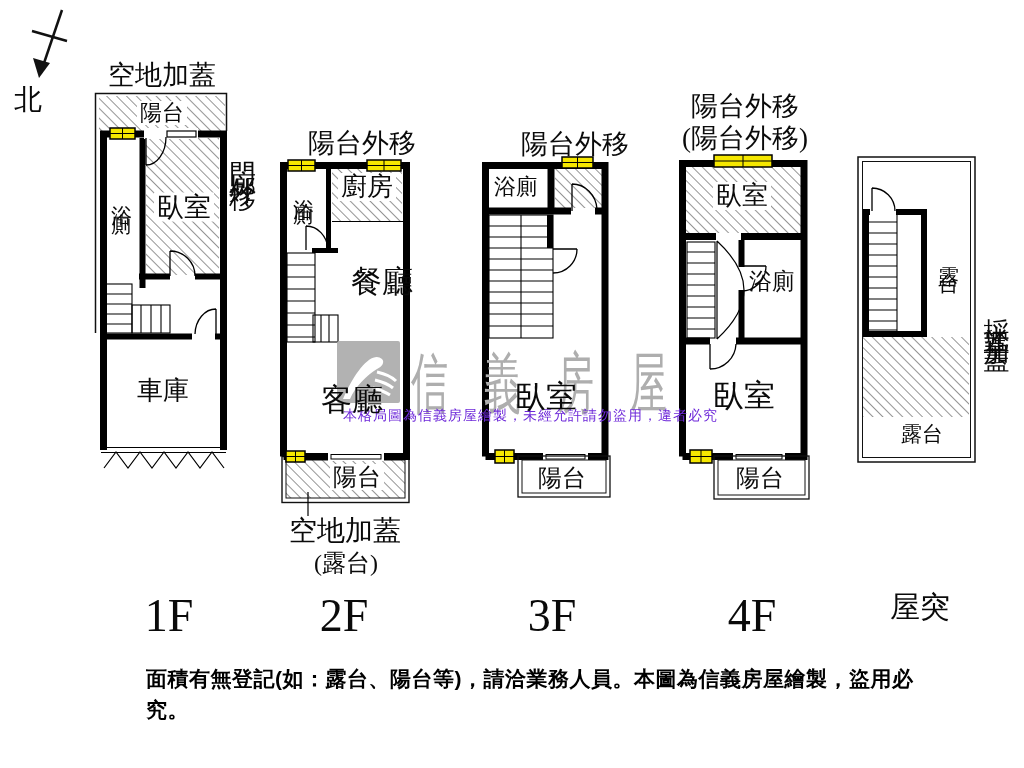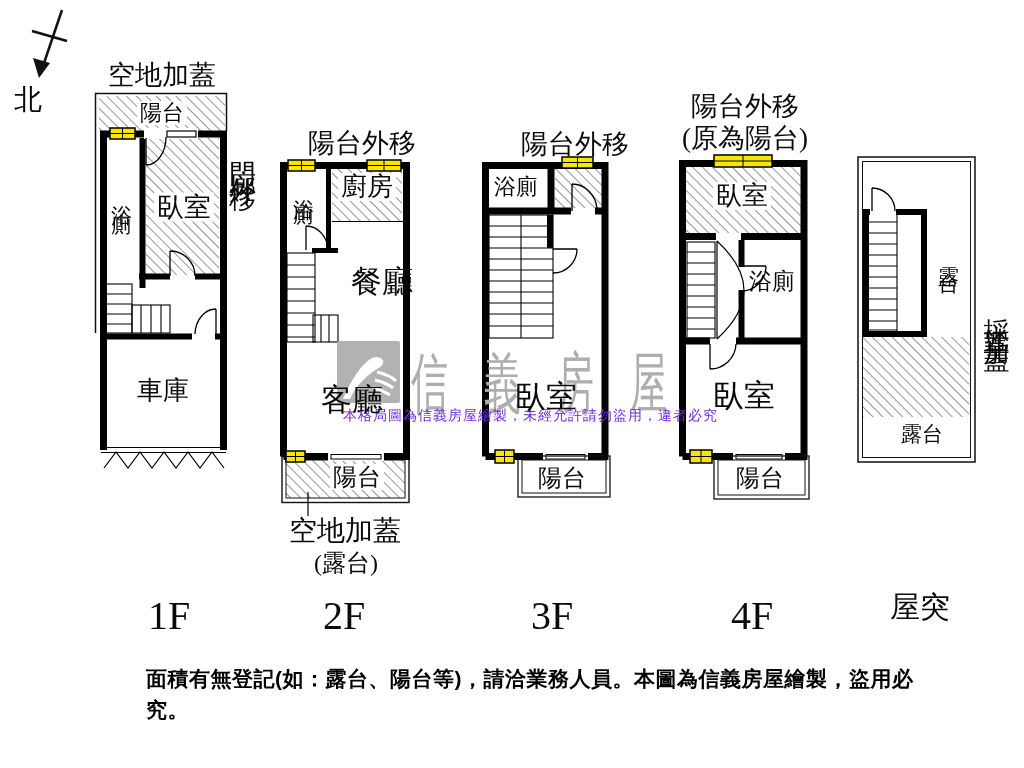--- a/index.html
+++ b/index.html
@@ -5,21 +5,21 @@
   html,body{margin:0;padding:0;background:#fff;}
   #stage{position:relative;width:1024px;height:768px;background:#ffffff;overflow:hidden;
          font-family:"Liberation Serif","DejaVu Serif",serif;}
   #plan-svg{position:absolute;left:0;top:0;z-index:1;}
   #watermark{position:absolute;left:0;top:0;width:956px;height:768px;z-index:2;pointer-events:none;}
   #labels{position:absolute;left:0;top:0;width:1024px;height:768px;z-index:3;}
   .lbl{position:absolute;transform:translate(-50%,-50%);white-space:nowrap;color:#0a0a0a;
        font-family:"Liberation Serif","DejaVu Serif",serif;line-height:1;}
   .bg{background:#fff;padding:1px 3px;}
   .vert{writing-mode:vertical-rl;text-orientation:upright;transform:translateX(-50%);}
-  .flabel{font-size:40px;text-align:center;}
+  .flabel{font-size:46px;text-align:center;}
   .wm-brand{position:absolute;color:#aeaeae;font-size:37px;letter-spacing:36px;
             transform:scaleY(1.8);transform-origin:0 0;font-family:"Liberation Serif",serif;}
   .wm-notice{position:absolute;color:#6d28d9;font-size:14px;letter-spacing:1px;
              font-family:"Liberation Serif",serif;}
   #disclaimer{position:absolute;left:146px;top:663px;width:810px;z-index:3;
               font-family:"Liberation Sans","DejaVu Sans",sans-serif;
               font-weight:700;font-size:21px;line-height:31px;color:#000;letter-spacing:0.5px;}
 </style>
 </head>
 <body>
@@ -210,21 +210,21 @@
     <div class="lbl" style="left:346px;top:563px;font-size:24px">(露台)</div>
     <div class="lbl flabel" style="left:344px;top:616px">2F</div>
 
     <div class="lbl" style="left:575px;top:144px;font-size:27px">陽台外移</div>
     <div class="lbl" style="left:516px;top:187px;font-size:22px">浴廁</div>
     <div class="lbl" style="left:546px;top:396px;font-size:31px">臥室</div>
     <div class="lbl" style="left:562px;top:478px;font-size:24px">陽台</div>
     <div class="lbl flabel" style="left:552px;top:616px">3F</div>
 
     <div class="lbl" style="left:745px;top:106px;font-size:27px">陽台外移</div>
-    <div class="lbl" style="left:745px;top:138px;font-size:27px">(原為陽台)</div>
+    <div class="lbl" style="left:745px;top:138px;font-size:27px">(陽台外移)</div>
     <div class="lbl bg" style="left:742px;top:196px;font-size:26px">臥室</div>
     <div class="lbl" style="left:772px;top:281px;font-size:23px">浴廁</div>
     <div class="lbl" style="left:744px;top:395px;font-size:31px">臥室</div>
     <div class="lbl" style="left:760px;top:478px;font-size:24px">陽台</div>
     <div class="lbl flabel" style="left:752px;top:616px">4F</div>
 
     <div class="lbl vert" style="left:948px;top:250px;font-size:21px;letter-spacing:6px">露台</div>
     <div class="lbl" style="left:922px;top:434px;font-size:21px">露台</div>
     <div class="lbl vert" style="left:996px;top:298px;font-size:26px;letter-spacing:7px">採光罩加蓋</div>
     <div class="lbl" style="left:920px;top:607px;font-size:30px">屋突</div>

